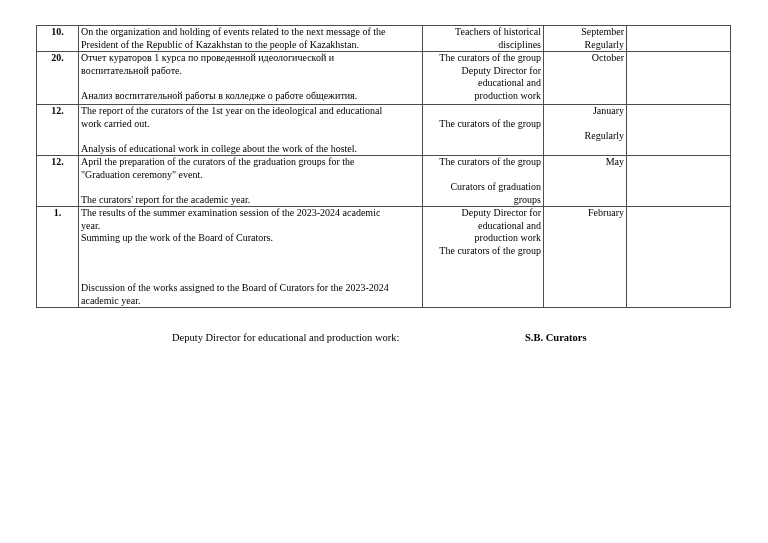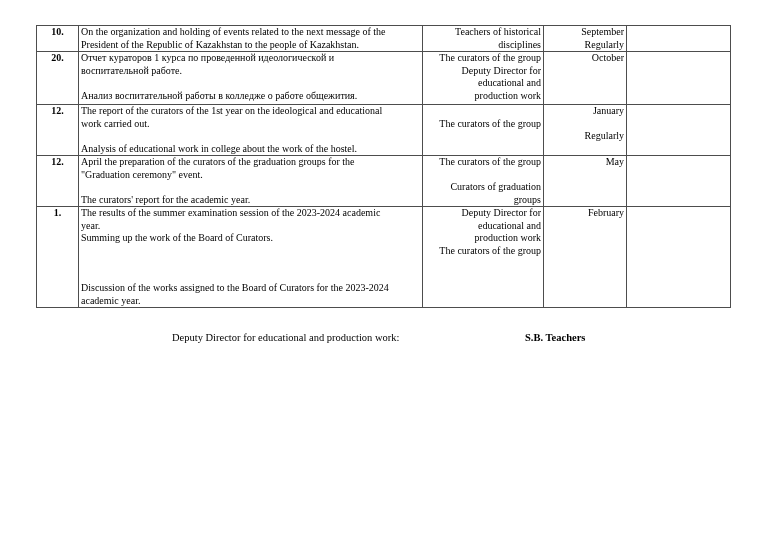--- a/index.html
+++ b/index.html
@@ -149,16 +149,16 @@
 production work
 The curators of the group</td>
         <td class="c-time">February</td>
         <td class="c-note"></td>
       </tr>
     </tbody>
   </table>
 
   <div class="signature">
     <span class="sig-label">Deputy Director for educational and production work:</span>
-    <span class="sig-name">S.B. Teachers</span>
+    <span class="sig-name">S.B. Curators</span>
   </div>
 
 </div>
 
 </body></html>

